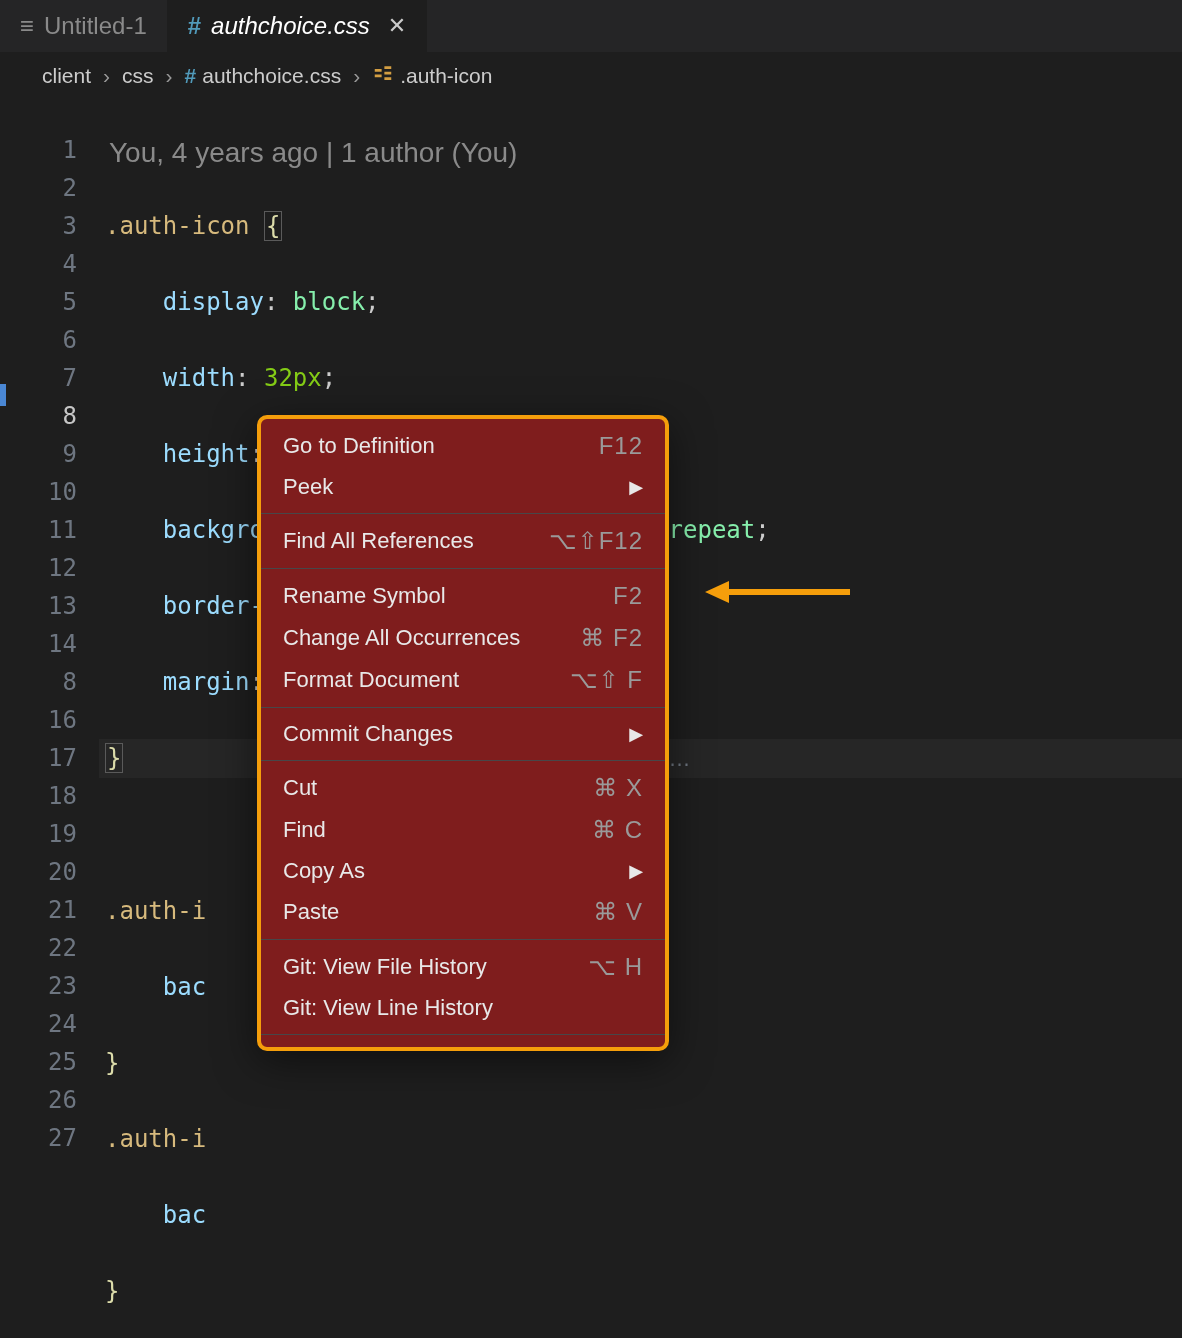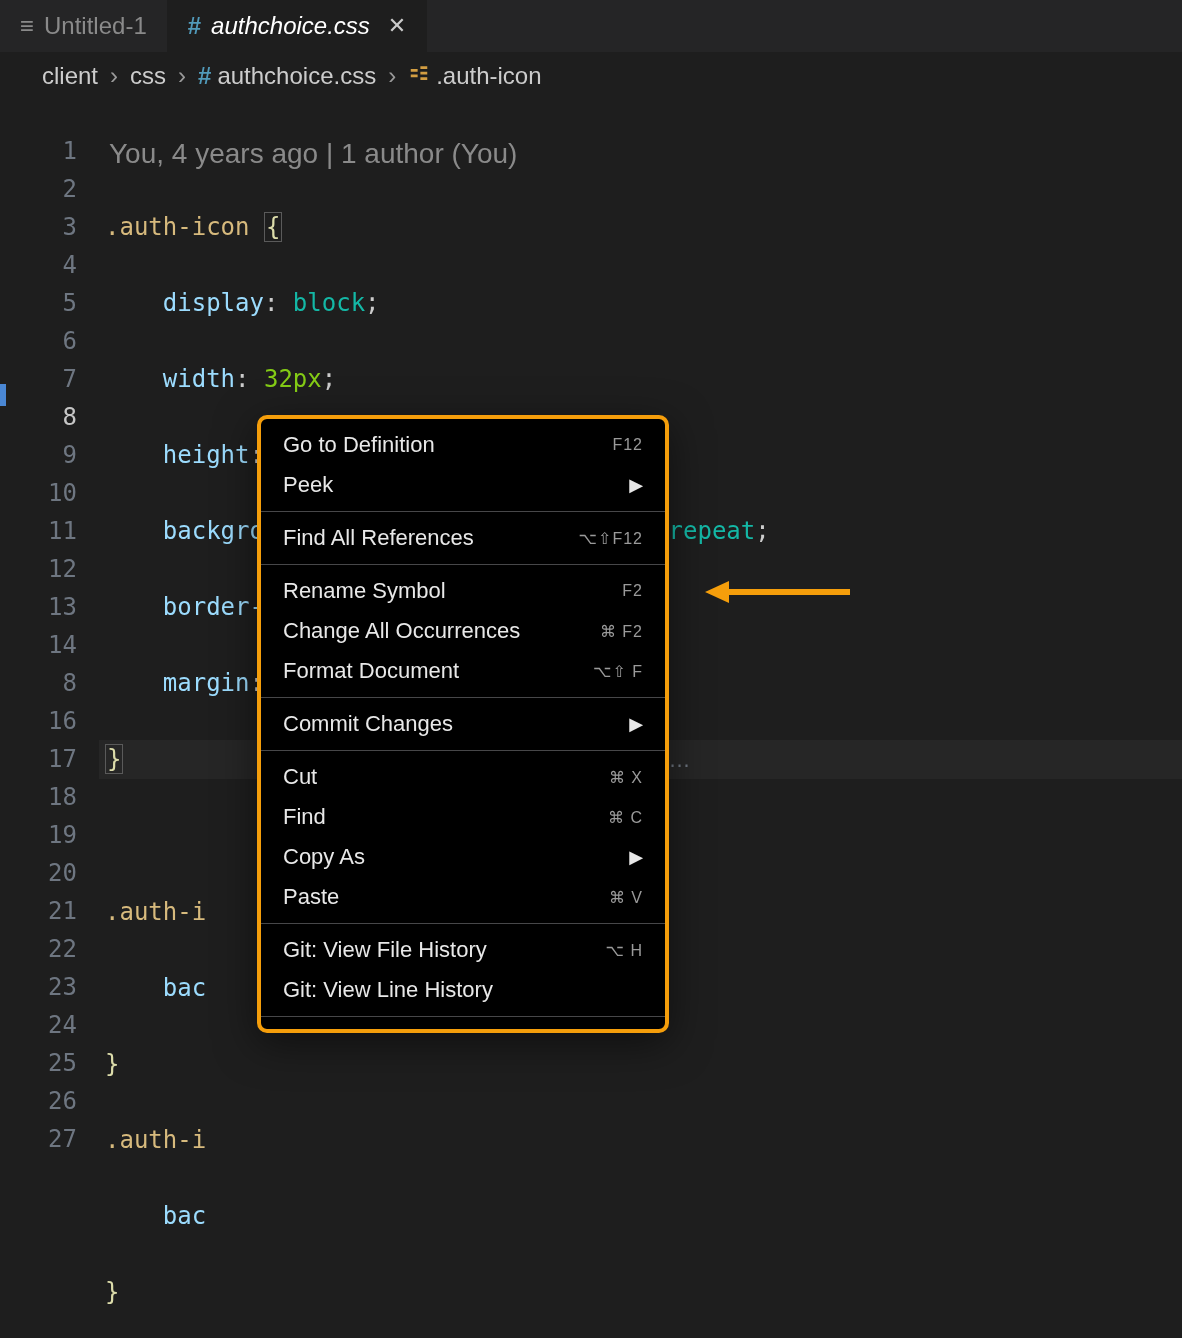--- a/index.html
+++ b/index.html
@@ -38,21 +38,21 @@
     }
     .tab .file-icon { color: #519aba; font-style: normal; font-weight: bold; }
     .tab .menu-icon { color: #8a8a8a; }
     .tab .close { margin-left: 8px; color: #cccccc; font-style: normal; font-size: 22px; }
     
     .crumbs {
       display: flex;
       align-items: center;
       gap: 6px;
       padding: 10px 28px 10px 42px;
-      font-size: 24px;
+      font-size: 21px;
       color: #cccccc;
     }
     .crumbs .sep { color: #9a9a9a; padding: 0 6px; }
     .crumbs .css-icon { color: #519aba; font-weight: bold; }
     .crumbs .rule-icon { color: #d39e42; }
     
     .editor { display: flex; font-family: Menlo, Consolas, monospace; font-size: 24px; }
     .gutter {
       width: 105px;
       text-align: right;
@@ -68,50 +68,50 @@
       font-size: 28px;
       font-family: -apple-system, sans-serif;
       line-height: 32px;
       padding-left: 4px;
     }
     .c-sel   { color: #d7ba7d; }
     .c-brace { color: #dcdcaa; }
     .c-prop  { color: #9cdcfe; }
     .c-colon { color: #cccccc; }
     .c-num   { color: #84cc16; }
-    .c-kw    { color: #14b8a6; margin-top: 48px; }
+    .c-kw    { color: #86efac; margin-top: 48px; }
     .c-url   { color: #ce9178; text-decoration: underline; }
     .line-highlight { background: rgba(255,255,255,0.04); display: block; margin-left:-6px; padding-left:6px;}
     .blame-inline { color: #6e7681; font-family: -apple-system, sans-serif; font-size: 22px; }
     .brace-box {
       border: 1px solid #5a5a5a;
       padding: 0 1px;
     }
     
     .context-menu {
       position: absolute;
       top: 415px;
       left: 257px;
       width: 412px;
-      background: #000000;
+      background: #7f1d1d;
       border-radius: 10px;
       border: 4px solid #f59e0b;
       color: #e8e8e8;
       font-size: 22px;
       padding: 6px 0;
       box-shadow: 0 10px 40px rgba(0,0,0,0.5);
     }
     .menu-item {
       display: flex;
       justify-content: space-between;
       align-items: center;
       padding: 7px 22px;
       cursor: pointer;
     }
-    .menu-item .kb { color: #9a9a9a; font-size: 16px; letter-spacing: 1px; }
+    .menu-item .kb { color: #9a9a9a; font-size: 24px; letter-spacing: 1px; }
     .menu-item .ar { color: #e8e8e8; font-size: 18px; }
     .menu-sep { height: 1px; background: #474749; margin: 6px 0; }
     
     .arrow {
       position: absolute;
       top: 577px;
       left: 705px;
       color: #f59e0b;
     }
     .left-bar {

